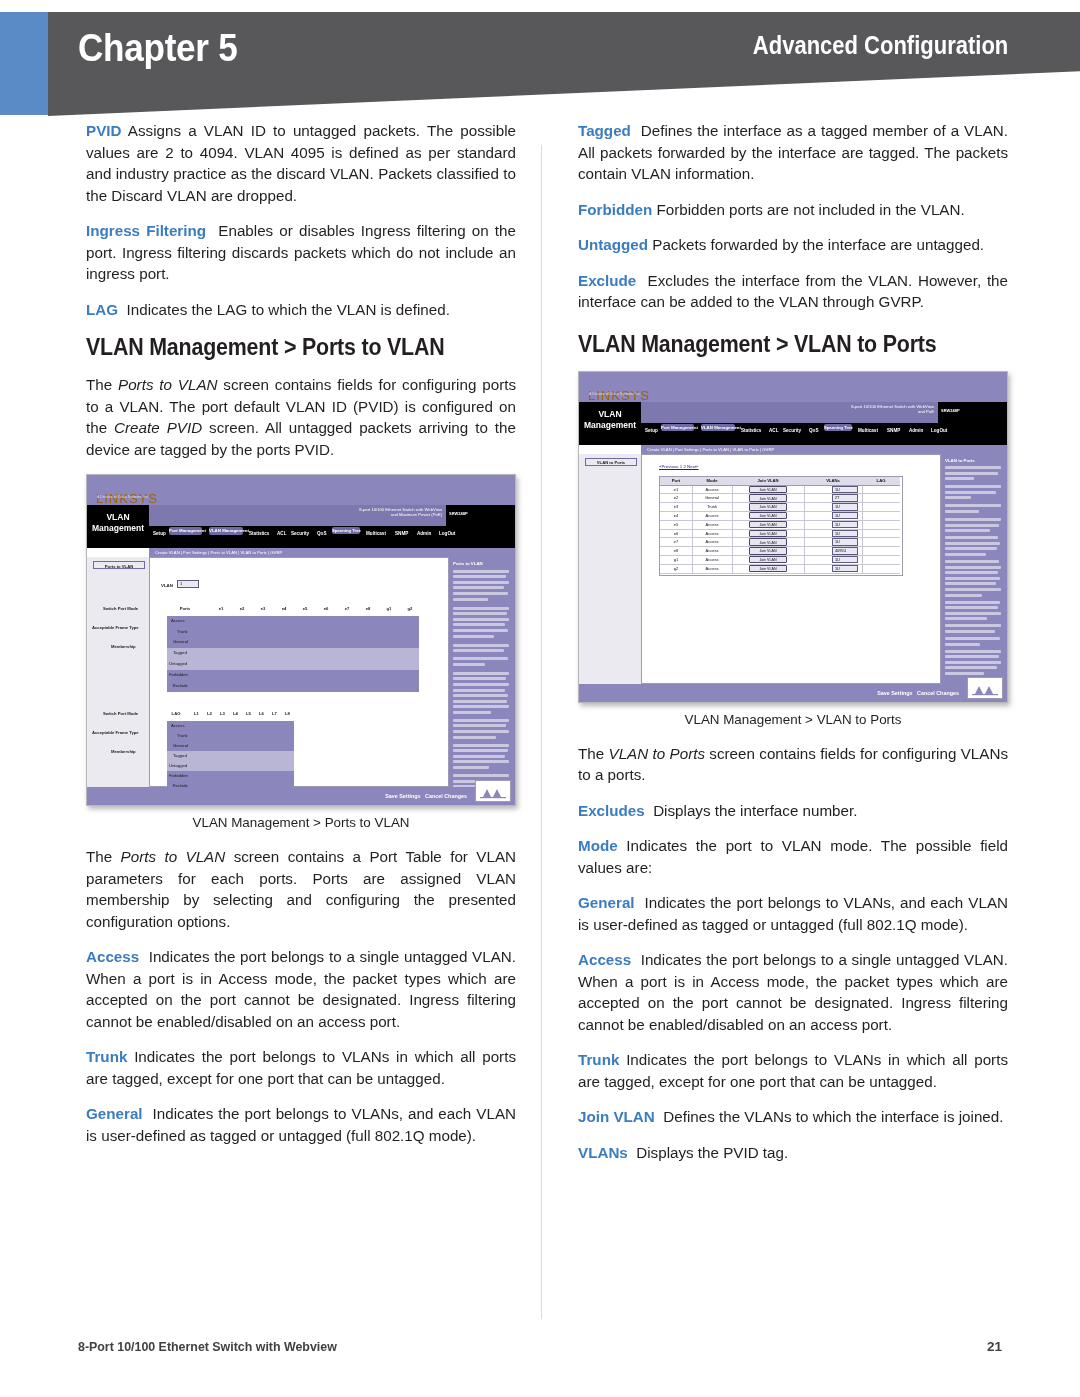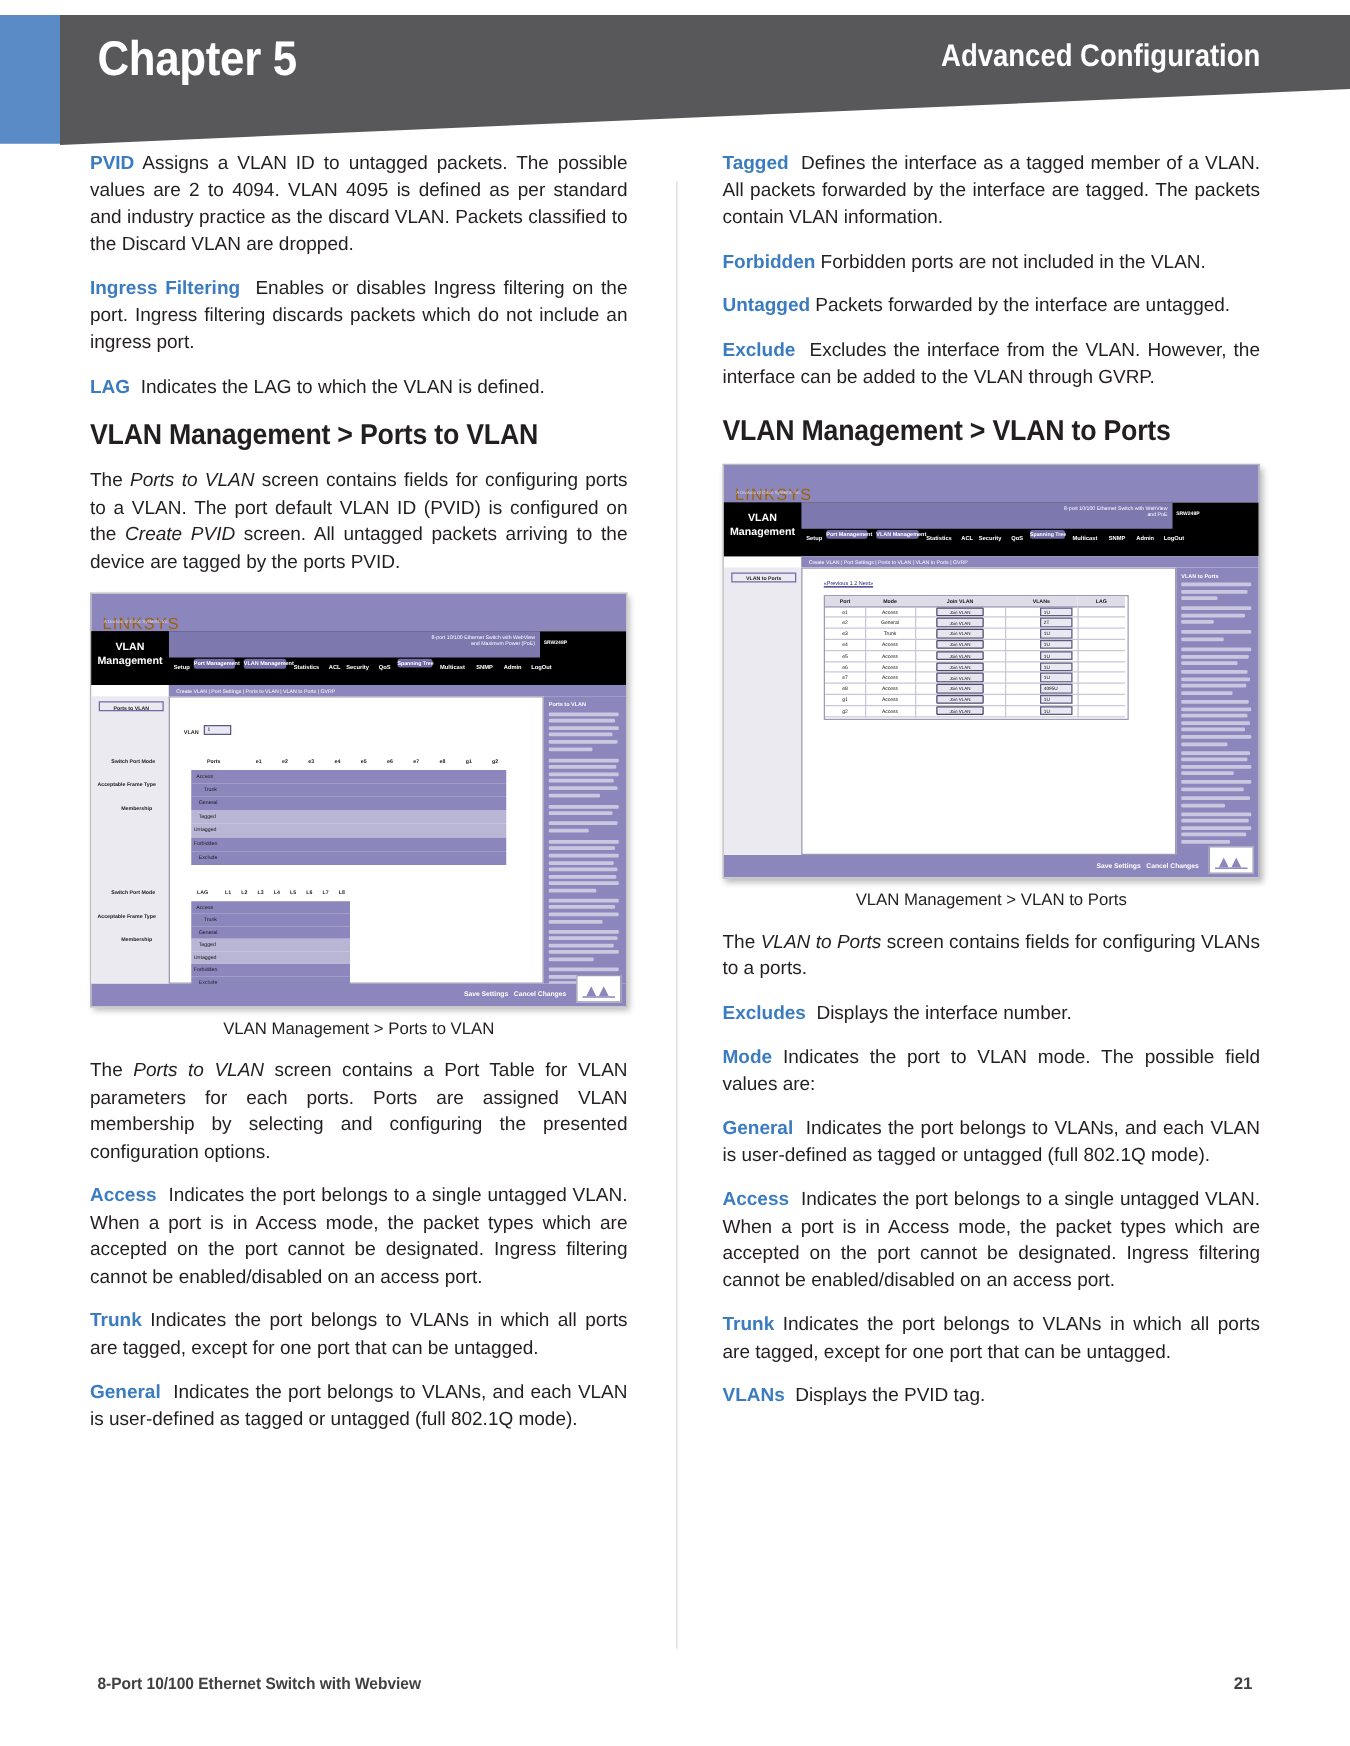--- a/index.html
+++ b/index.html
@@ -65,21 +65,21 @@
     position: absolute;
     left: 0; top: 120px;
     width: 1080px;
     height: 1200px;
   }
   .column {
     position: absolute;
     top: 0;
     width: 430px;
   }
-  #col-left  { left: 72px; }
+  #col-left  { left: 86px; }
   #col-right { left: 578px; }
   #column-divider {
     position: absolute;
     left: 541px; top: 25px;
     width: 1px; height: 1175px;
     background: #d7dce2;
   }
 
   
   p.body {
@@ -716,20 +716,21 @@
     <p class="body"><span class="term">Excludes</span>&nbsp; <span>Displays the interface number.</span></p>
 
     <p class="body"><span class="term">Mode</span> <span>Indicates the port to VLAN mode. The possible field values are:</span></p>
 
     <p class="body"><span class="term">General</span>&nbsp; <span>Indicates the port belongs to VLANs, and each VLAN is user-defined as tagged or untagged (full 802.1Q mode).</span></p>
 
     <p class="body"><span class="term">Access</span>&nbsp; <span>Indicates the port belongs to a single untagged VLAN. When a port is in Access mode, the packet types which are accepted on the port cannot be designated. Ingress filtering cannot be enabled/disabled on an access port.</span></p>
 
     <p class="body"><span class="term">Trunk</span> <span>Indicates the port belongs to VLANs in which all ports are tagged, except for one port that can be untagged.</span></p>
 
+    <p class="body"><span class="term">Join VLAN</span>&nbsp; <span>Defines the VLANs to which the interface is joined.</span></p>
 
     <p class="body"><span class="term">VLANs</span>&nbsp; <span>Displays the PVID tag.</span></p>
   </div>
 </div>
 
 <div id="page-footer">
   <div id="footer-rule"></div>
   <div id="footer-product">8-Port 10/100 Ethernet Switch with Webview</div>
   <div id="footer-pagenum">21</div>
 </div>

